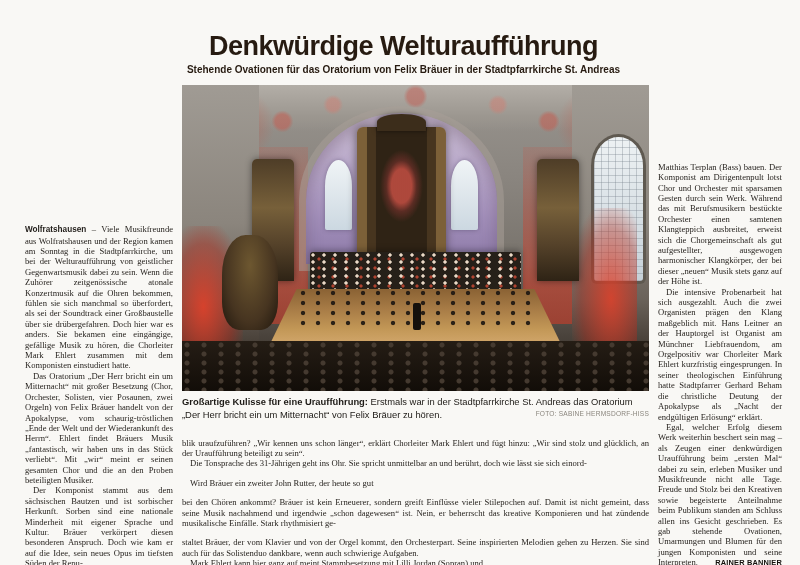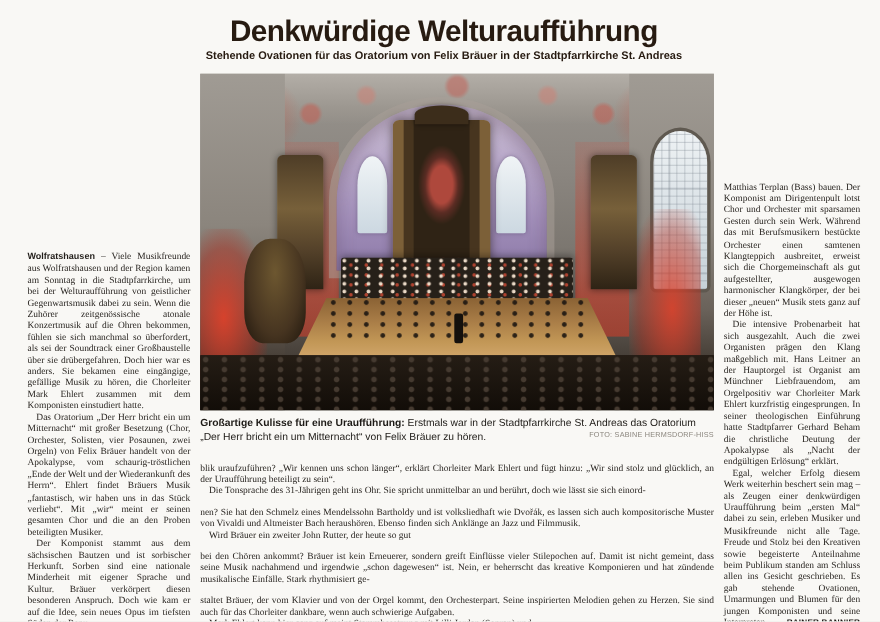--- a/index.html
+++ b/index.html
@@ -1,20 +1,20 @@
 <!DOCTYPE html>
 <html lang="de" style="--paper: #f9f8f5; --headline-ink: #271b11; --body-ink: #221e1a; --credit-ink: #8a857d; --photo-red-light: #d84530; --photo-lavender: #b9a9ca; --photo-altar-gold: #7c6038; --photo-wood-floor: #c29756;"><head>
 <meta charset="utf-8">
 <style>
   html,body{margin:0;padding:0;}
   body{background:#e9e7e3;}
   .page{
     position:relative;width:800px;height:565px;margin:0 auto;
     background:var(--paper,#f9f8f5);
-    box-sizing:border-box;padding:14px 18px 0 25px;
+    box-sizing:border-box;padding:32px 18px 0 25px;
     overflow:hidden;
     font-family:"Liberation Serif",serif;color:var(--body-ink,#221e1a);
   }
   
   .head{width:100%;text-align:center;}
   .headline{
     margin:0;font-family:"Liberation Sans",sans-serif;font-weight:700;
     font-size:27px;line-height:1.05;letter-spacing:-.5px;
     color:var(--headline-ink,#271b11);
   }
@@ -192,28 +192,27 @@
         <span class="cap-lead">Großartige Kulisse für eine Uraufführung:</span><span> Erstmals war in der Stadtpfarrkirche St. Andreas das Oratorium „Der Herr bricht ein um Mitternacht“ von Felix Bräuer zu hören.</span>
         <span class="credit">FOTO: SABINE HERMSDORF-HISS</span>
       </div>
 
       <div class="cols4">
         <div class="bodycol">
             <p>blik uraufzuführen? „Wir kennen uns schon länger“, erklärt Chorleiter Mark Ehlert und fügt hinzu: „Wir sind stolz und glücklich, an der Uraufführung beteiligt zu sein“.</p>
             <p class="ind">Die Tonsprache des 31-Jährigen geht ins Ohr. Sie spricht unmittelbar an und berührt, doch wie lässt sie sich einord-</p>
           </div>
         <div class="bodycol">
-            <p>nen? Sie hat den Schmelz eines Mendelssohn Bartholdy und ist volksliedhaft wie Dvořák, es lassen sich auch kompositorische Muster von Vivaldi und Altmeister Bach heraushören. Ebenso finden sich Anklänge an Jazz und Filmmusik.</p>
             <p class="ind">Wird Bräuer ein zweiter John Rutter, der heute so gut</p>
           </div>
         <div class="bodycol">
             <p>bei den Chören ankommt? Bräuer ist kein Erneuerer, sondern greift Einflüsse vieler Stilepochen auf. Damit ist nicht gemeint, dass seine Musik nachahmend und irgendwie „schon dagewesen“ ist. Nein, er beherrscht das kreative Komponieren und hat zündende musikalische Einfälle. Stark rhythmisiert ge-</p>
           </div>
         <div class="bodycol">
-            <p>staltet Bräuer, der vom Klavier und von der Orgel kommt, den Orchesterpart. Seine inspirierten Melodien gehen zu Herzen. Sie sind auch für das Chorleiter dankbare, wenn auch schwierige Aufgaben.</p>
+            <p>staltet Bräuer, der vom Klavier und von der Orgel kommt, den Orchesterpart. Seine inspirierten Melodien gehen zu Herzen. Sie sind auch für das Solistenduo dankbare, wenn auch schwierige Aufgaben.</p>
             <p class="ind">Mark Ehlert kann hier ganz auf meint Stammbesetzung mit Lilli Jordan (Sopran) und</p>
           </div>
       </div>
 
     </div>
 
     <div class="colR bodycol">
         <p>Matthias Terplan (Bass) bauen. Der Komponist am Dirigentenpult lotst Chor und Orchester mit sparsamen Gesten durch sein Werk. Während das mit Berufsmusikern bestückte Orchester einen samtenen Klangteppich ausbreitet, erweist sich die Chorgemeinschaft als gut aufgestellter, ausgewogen harmonischer Klangkörper, der bei dieser „neuen“ Musik stets ganz auf der Höhe ist.</p>
         <p class="ind">Die intensive Probenarbeit hat sich ausgezahlt. Auch die zwei Organisten prägen den Klang maßgeblich mit. Hans Leitner an der Hauptorgel ist Organist am Münchner Liebfrauendom, am Orgelpositiv war Chorleiter Mark Ehlert kurzfristig eingesprungen. In seiner theologischen Einführung hatte Stadtpfarrer Gerhard Beham die christliche Deutung der Apokalypse als „Nacht der endgültigen Erlösung“ erklärt.</p>
         <p class="ind">Egal, welcher Erfolg diesem Werk weiterhin beschert sein mag – als Zeugen einer denkwürdigen Uraufführung beim „ersten Mal“ dabei zu sein, erleben Musiker und Musikfreunde nicht alle Tage. Freude und Stolz bei den Kreativen sowie begeisterte Anteilnahme beim Publikum standen am Schluss allen ins Gesicht geschrieben. Es gab stehende Ovationen, Umarmungen und Blumen für den jungen Komponisten und seine Interpreten.<span class="byline">RAINER BANNIER</span></p>

